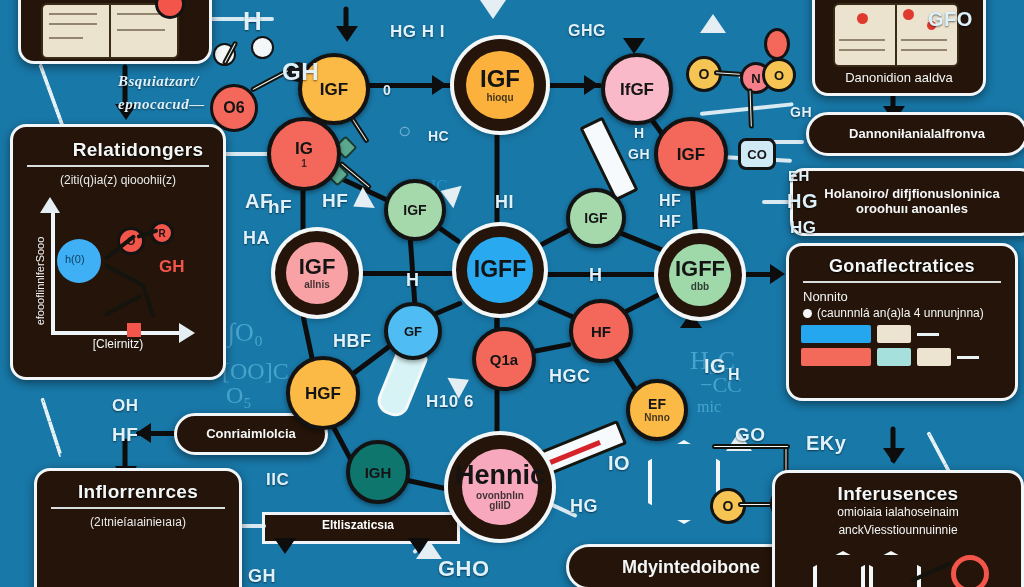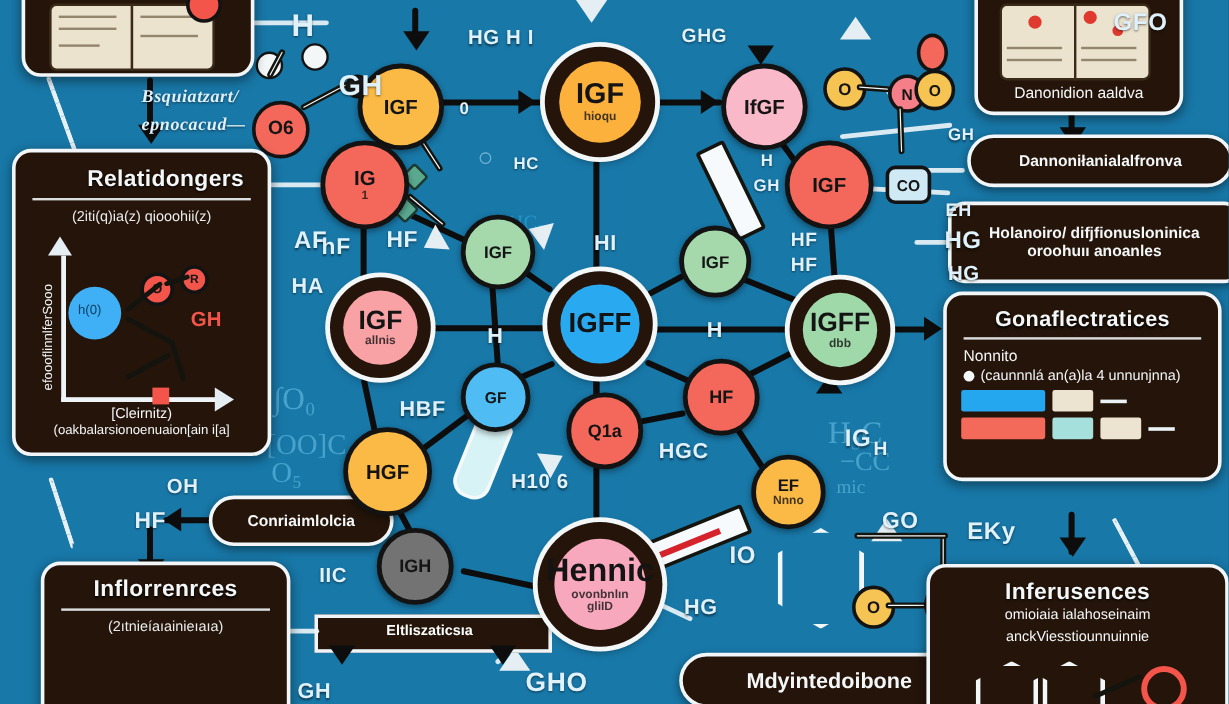--- a/index.html
+++ b/index.html
@@ -246,21 +246,20 @@
     <div class="atom" style="left:104px;top:100px;width:22px;height:22px;background:#f3554a;border-width:3px;font-size:11px;">O</div>
     <div class="atom" style="left:137px;top:94px;width:18px;height:18px;background:#f3554a;border-width:3px;font-size:10px;">R</div>
     <div class="bond" style="left:124px;top:108px;width:22px;transform:rotate(-18deg);height:4px;"></div>
     <div class="bond" style="left:92px;top:130px;width:38px;transform:rotate(-38deg);height:4px;"></div>
     <div class="bond" style="left:92px;top:136px;width:46px;transform:rotate(28deg);height:4px;"></div>
     <div class="bond" style="left:130px;top:156px;width:34px;transform:rotate(72deg);height:4px;"></div>
     <div class="bond" style="left:92px;top:186px;width:42px;transform:rotate(-28deg);height:4px;"></div>
     <div style="position:absolute;left:146px;top:130px;color:#f3554a;font-weight:700;font-size:17px;">GH</div>
     <div style="position:absolute;left:114px;top:196px;width:14px;height:14px;background:#f3554a;"></div>
     <div style="position:absolute;left:0;right:0;top:210px;text-align:center;font-size:12px;">[Cleirnitz)</div>
-    <div style="position:absolute;left:0;right:0;top:226px;text-align:center;font-size:11px;">(oakbalarsionoenuaion[ain i[a]</div>
   </div>
 
   <div class="pill" style="left:174px;top:413px;width:128px;height:36px;font-size:13px;">
     <span>Conriaimlolcia</span>
   </div>
 
   <div class="panel" style="left:34px;top:468px;width:202px;height:140px;">
     <div class="ptitle" style="font-size:19px;margin-top:10px;">Inflorrenrces</div>
     <div class="rule"></div>
     <div class="psub">(2ıtnieíaıainieıaıa)</div>
@@ -391,21 +390,21 @@
       </div>
       <div class="node" style="left: 472px; top: 327px; width: 56px; height: 56px; background: rgb(243, 104, 91);">
         <span style="font-size:15px">Q1a</span>
       </div>
       <div class="node" style="left: 569px; top: 299px; width: 56px; height: 56px; background: rgb(243, 104, 91);">
         <span style="font-size:15px">HF</span>
       </div>
       <div class="node" style="left: 286px; top: 356px; width: 66px; height: 66px; background: rgb(251, 185, 69);">
         <span style="font-size:17px">HGF</span>
       </div>
-      <div class="node" style="left: 314px; top: 440px; width: 56px; height: 56px; background: #737373;">
+      <div class="node" style="left: 346px; top: 440px; width: 56px; height: 56px; background: #0f766e;">
         <span style="font-size:15px">IGH</span>
       </div>
       <div class="node" style="left: 626px; top: 379px; width: 54px; height: 54px; background: rgb(251, 185, 69);">
         <span style="font-size:14px">EF</span>
         <span class="sub">Nnno</span>
       </div>
       <div class="node ring" style="left: 448px; top: 435px; width: 104px; height: 104px;">
         <div class="inner" style="background: rgb(247, 168, 189);">
           <span style="font-size:27px">Hennic</span>
           <span class="sub">ovonbnlın<br>gliID</span>
@@ -428,21 +427,21 @@
       <div class="flabel" style="left: 589px; top: 265px; font-size: 18px;">H</div>
       <div class="flabel" style="left: 659px; top: 192px; font-size: 16px;">HF</div>
       <div class="flabel" style="left: 659px; top: 213px; font-size: 16px;">HF</div>
       <div class="flabel" style="left: 787px; top: 190px; font-size: 20px;">HG</div>
       <div class="flabel" style="left: 790px; top: 218px; font-size: 17px;">HG</div>
       <div class="flabel" style="left: 333px; top: 331px; font-size: 18px;">HBF</div>
       <div class="flabel" style="left: 549px; top: 366px; font-size: 18px;">HGC</div>
       <div class="flabel" style="left: 704px; top: 355px; font-size: 20px;">IG</div>
       <div class="flabel" style="left: 728px; top: 366px; font-size: 16px;">H</div>
       <div class="flabel" style="left: 426px; top: 392px; font-size: 17px;">H10 6</div>
-      <div class="flabel" style="left: 112px; top: 396px; font-size: 17px; margin-left: 27px;">OH</div>
+      <div class="flabel" style="left: 112px; top: 396px; font-size: 17px;">OH</div>
       <div class="flabel" style="left: 112px; top: 424px; font-size: 19px;">HF</div>
       <div class="flabel" style="left: 266px; top: 470px; font-size: 17px;">IIC</div>
       <div class="flabel" style="left: 438px; top: 556px; font-size: 22px;">GHO</div>
       <div class="flabel" style="left: 570px; top: 496px; font-size: 18px;">HG</div>
       <div class="flabel" style="left: 608px; top: 452px; font-size: 20px;">IO</div>
       <div class="flabel" style="left: 735px; top: 424px; font-size: 19px;">GO</div>
       <div class="flabel" style="left: 806px; top: 432px; font-size: 20px;">EKy</div>
       <div class="flabel" style="left: 248px; top: 566px; font-size: 18px;">GH</div>
       <div class="flabel" style="left: 788px; top: 167px; font-size: 15px;">EH</div>
       <div class="flabel" style="left: 790px; top: 104px; font-size: 14px;">GH</div>

